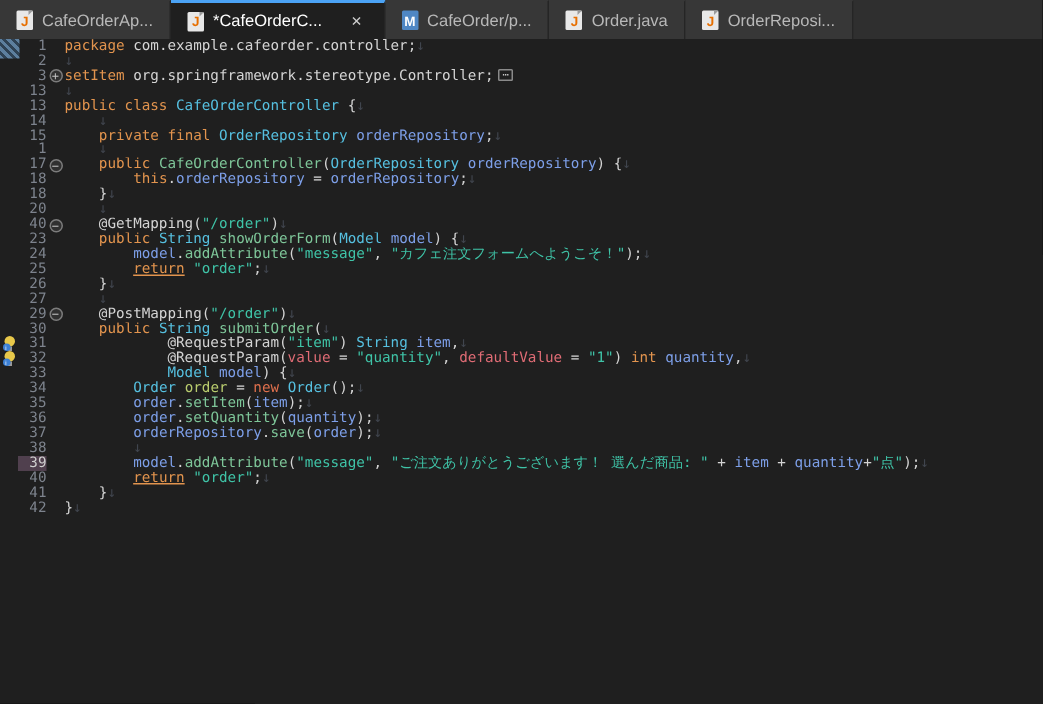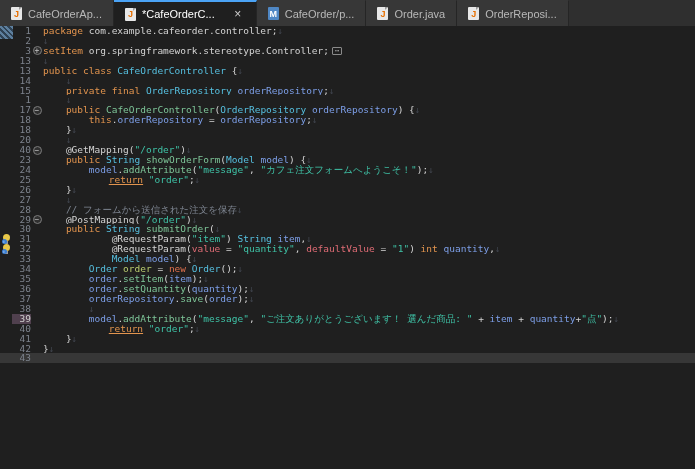--- a/index.html
+++ b/index.html
@@ -46,21 +46,21 @@
   .cl.hl { background:#373737; }
   .glyph { width:12px; flex:0 0 12px; display:flex; justify-content:center; align-items:center; }
   .num   { width:19px; flex:0 0 19px; text-align:right; color:#7d838d; font-size:9.5px; }
   .num.numhl { background:#50404e; color:#cfcfcf; }
   .foldcol { width:12px; flex:0 0 12px; display:flex; justify-content:center; align-items:center; }
   .foldic { width:9px; height:9px; border:1px solid #7c7c7c; border-radius:50%;
             background:#303030; color:#c2c2c2; font-size:8px; line-height:7px;
             text-align:center; cursor:pointer; }
   .code { flex:1; white-space:pre; overflow:hidden; color:#d4d4d4; }
   .eol { color:#40454e; }
-  .u { text-decoration:underline; text-underline-offset:1px;margin-left:20px; }
+  .u { text-decoration:underline; text-underline-offset:1px; }
   .w { text-decoration:underline wavy 1px; text-underline-offset:2px; }
   .fb { display:inline-block; border:1px solid #8a8a8a; color:#c8c8c8;
         font-size:7px; line-height:6px; height:8px; padding:0 2px; margin-left:3px;
         vertical-align:middle; border-radius:1px; cursor:pointer; }
   
   .bulb { width:9px; height:10px; position:relative; cursor:pointer; }
   .bulb .b1 { position:absolute; top:0; left:1px; width:7px; height:7px;
               border-radius:50%; background:#e8c84a; }
   .bulb .b2 { position:absolute; bottom:0; left:3px; width:3px; height:3px; background:#9a9a9a; }
   .bulb .b3 { position:absolute; bottom:0; left:0; width:5px; height:5px;
@@ -108,31 +108,29 @@
         <div class="cl"><span class="glyph"></span><span class="num">17</span><span class="foldcol"><span class="foldic">−</span></span><span class="code"><span style="color: rgb(212, 212, 212);">    </span><span style="color: rgb(226, 148, 78);">public </span><span style="color: rgb(126, 198, 153);">CafeOrderController</span><span style="color: rgb(212, 212, 212);">(</span><span style="color: rgb(86, 192, 224);">OrderRepository</span><span style="color: rgb(212, 212, 212);"> </span><span style="color: rgb(125, 159, 232);">orderRepository</span><span style="color: rgb(212, 212, 212);">) {</span><span class="eol">↓</span></span></div>
         <div class="cl"><span class="glyph"></span><span class="num">18</span><span class="foldcol"></span><span class="code"><span style="color: rgb(212, 212, 212);">        </span><span style="color: rgb(226, 148, 78);">this</span><span style="color: rgb(212, 212, 212);">.</span><span style="color: rgb(125, 159, 232);">orderRepository</span><span style="color: rgb(212, 212, 212);"> = </span><span style="color: rgb(125, 159, 232);">orderRepository</span><span style="color: rgb(212, 212, 212);">;</span><span class="eol">↓</span></span></div>
         <div class="cl"><span class="glyph"></span><span class="num">18</span><span class="foldcol"></span><span class="code"><span style="color: rgb(212, 212, 212);">    }</span><span class="eol">↓</span></span></div>
         <div class="cl"><span class="glyph"></span><span class="num">20</span><span class="foldcol"></span><span class="code"><span style="color: rgb(212, 212, 212);">    </span><span class="eol">↓</span></span></div>
         <div class="cl"><span class="glyph"></span><span class="num">40</span><span class="foldcol"><span class="foldic">−</span></span><span class="code"><span style="color: rgb(212, 212, 212);">    @GetMapping(</span><span style="color: rgb(63, 195, 167);">"/order"</span><span style="color: rgb(212, 212, 212);">)</span><span class="eol">↓</span></span></div>
         <div class="cl"><span class="glyph"></span><span class="num">23</span><span class="foldcol"></span><span class="code"><span style="color: rgb(212, 212, 212);">    </span><span style="color: rgb(226, 148, 78);">public </span><span style="color: rgb(86, 192, 224);">String</span><span style="color: rgb(212, 212, 212);"> </span><span style="color: rgb(126, 198, 153);">showOrderForm</span><span style="color: rgb(212, 212, 212);">(</span><span style="color: rgb(86, 192, 224);">Model</span><span style="color: rgb(212, 212, 212);"> </span><span style="color: rgb(125, 159, 232);">model</span><span style="color: rgb(212, 212, 212);">) {</span><span class="eol">↓</span></span></div>
         <div class="cl"><span class="glyph"></span><span class="num">24</span><span class="foldcol"></span><span class="code"><span style="color: rgb(212, 212, 212);">        </span><span style="color: rgb(125, 159, 232);">model</span><span style="color: rgb(212, 212, 212);">.</span><span style="color: rgb(126, 198, 153);">addAttribute</span><span style="color: rgb(212, 212, 212);">(</span><span style="color: rgb(63, 195, 167);">"message"</span><span style="color: rgb(212, 212, 212);">, </span><span style="color: rgb(63, 195, 167);">"カフェ注文フォームへようこそ！"</span><span style="color: rgb(212, 212, 212);">);</span><span class="eol">↓</span></span></div>
         <div class="cl"><span class="glyph"></span><span class="num">25</span><span class="foldcol"></span><span class="code"><span style="color: rgb(212, 212, 212);">        </span><span class="u" style="color: rgb(226, 148, 78);">return</span><span style="color: rgb(212, 212, 212);"> </span><span style="color: rgb(63, 195, 167);">"order"</span><span style="color: rgb(212, 212, 212);">;</span><span class="eol">↓</span></span></div>
         <div class="cl"><span class="glyph"></span><span class="num">26</span><span class="foldcol"></span><span class="code"><span style="color: rgb(212, 212, 212);">    }</span><span class="eol">↓</span></span></div>
         <div class="cl"><span class="glyph"></span><span class="num">27</span><span class="foldcol"></span><span class="code"><span style="color: rgb(212, 212, 212);">    </span><span class="eol">↓</span></span></div>
-        <div class="cl"><span class="glyph"></span><span class="num">28</span><span class="foldcol"></span><span class="code"><span style="color: rgb(212, 212, 212);">    </span><span style="color: rgb(125, 132, 144);">// フォームから送信された注文を保存</span><span class="eol">↓</span></span></div>
         <div class="cl"><span class="glyph"></span><span class="num">29</span><span class="foldcol"><span class="foldic">−</span></span><span class="code"><span style="color: rgb(212, 212, 212);">    @PostMapping(</span><span style="color: rgb(63, 195, 167);">"/order"</span><span style="color: rgb(212, 212, 212);">)</span><span class="eol">↓</span></span></div>
         <div class="cl"><span class="glyph"></span><span class="num">30</span><span class="foldcol"></span><span class="code"><span style="color: rgb(212, 212, 212);">    </span><span style="color: rgb(226, 148, 78);">public </span><span style="color: rgb(86, 192, 224);">String</span><span style="color: rgb(212, 212, 212);"> </span><span style="color: rgb(126, 198, 153);">submitOrder</span><span style="color: rgb(212, 212, 212);">(</span><span class="eol">↓</span></span></div>
         <div class="cl"><span class="glyph"><span class="bulb"><span class="b1"></span><span class="b2"></span><span class="b3">i</span></span></span><span class="num">31</span><span class="foldcol"></span><span class="code"><span style="color: rgb(212, 212, 212);">            @RequestParam(</span><span class="w" style="color: rgb(63, 195, 167);">"item"</span><span style="color: rgb(212, 212, 212);">) </span><span style="color: rgb(86, 192, 224);">String</span><span style="color: rgb(212, 212, 212);"> </span><span style="color: rgb(125, 159, 232);">item</span><span style="color: rgb(212, 212, 212);">,</span><span class="eol">↓</span></span></div>
         <div class="cl"><span class="glyph"><span class="bulb"><span class="b1"></span><span class="b2"></span><span class="b3">i</span></span></span><span class="num">32</span><span class="foldcol"></span><span class="code"><span style="color: rgb(212, 212, 212);">            @RequestParam(</span><span class="w" style="color: rgb(224, 108, 117);">value</span><span class="w" style="color: rgb(212, 212, 212);"> = </span><span class="w" style="color: rgb(63, 195, 167);">"quantity"</span><span style="color: rgb(212, 212, 212);">, </span><span style="color: rgb(224, 108, 117);">defaultValue</span><span style="color: rgb(212, 212, 212);"> = </span><span style="color: rgb(63, 195, 167);">"1"</span><span style="color: rgb(212, 212, 212);">) </span><span style="color: rgb(226, 148, 78);">int</span><span style="color: rgb(212, 212, 212);"> </span><span style="color: rgb(125, 159, 232);">quantity</span><span style="color: rgb(212, 212, 212);">,</span><span class="eol">↓</span></span></div>
         <div class="cl"><span class="glyph"></span><span class="num">33</span><span class="foldcol"></span><span class="code"><span style="color: rgb(212, 212, 212);">            </span><span style="color: rgb(86, 192, 224);">Model</span><span style="color: rgb(212, 212, 212);"> </span><span style="color: rgb(125, 159, 232);">model</span><span style="color: rgb(212, 212, 212);">) {</span><span class="eol">↓</span></span></div>
         <div class="cl"><span class="glyph"></span><span class="num">34</span><span class="foldcol"></span><span class="code"><span style="color: rgb(212, 212, 212);">        </span><span style="color: rgb(86, 192, 224);">Order</span><span style="color: rgb(212, 212, 212);"> </span><span style="color: rgb(185, 204, 110);">order</span><span style="color: rgb(212, 212, 212);"> = </span><span style="color: rgb(224, 112, 77);">new</span><span style="color: rgb(212, 212, 212);"> </span><span style="color: rgb(86, 192, 224);">Order</span><span style="color: rgb(212, 212, 212);">();</span><span class="eol">↓</span></span></div>
         <div class="cl"><span class="glyph"></span><span class="num">35</span><span class="foldcol"></span><span class="code"><span style="color: rgb(212, 212, 212);">        </span><span style="color: rgb(125, 159, 232);">order</span><span style="color: rgb(212, 212, 212);">.</span><span style="color: rgb(126, 198, 153);">setItem</span><span style="color: rgb(212, 212, 212);">(</span><span style="color: rgb(125, 159, 232);">item</span><span style="color: rgb(212, 212, 212);">);</span><span class="eol">↓</span></span></div>
         <div class="cl"><span class="glyph"></span><span class="num">36</span><span class="foldcol"></span><span class="code"><span style="color: rgb(212, 212, 212);">        </span><span style="color: rgb(125, 159, 232);">order</span><span style="color: rgb(212, 212, 212);">.</span><span style="color: rgb(126, 198, 153);">setQuantity</span><span style="color: rgb(212, 212, 212);">(</span><span style="color: rgb(125, 159, 232);">quantity</span><span style="color: rgb(212, 212, 212);">);</span><span class="eol">↓</span></span></div>
         <div class="cl"><span class="glyph"></span><span class="num">37</span><span class="foldcol"></span><span class="code"><span style="color: rgb(212, 212, 212);">        </span><span style="color: rgb(125, 159, 232);">orderRepository</span><span style="color: rgb(212, 212, 212);">.</span><span style="color: rgb(126, 198, 153);">save</span><span style="color: rgb(212, 212, 212);">(</span><span style="color: rgb(125, 159, 232);">order</span><span style="color: rgb(212, 212, 212);">);</span><span class="eol">↓</span></span></div>
         <div class="cl"><span class="glyph"></span><span class="num">38</span><span class="foldcol"></span><span class="code"><span style="color: rgb(212, 212, 212);">        </span><span class="eol">↓</span></span></div>
         <div class="cl"><span class="glyph"></span><span class="num numhl">39</span><span class="foldcol"></span><span class="code"><span style="color: rgb(212, 212, 212);">        </span><span style="color: rgb(125, 159, 232);">model</span><span style="color: rgb(212, 212, 212);">.</span><span style="color: rgb(126, 198, 153);">addAttribute</span><span style="color: rgb(212, 212, 212);">(</span><span style="color: rgb(63, 195, 167);">"message"</span><span style="color: rgb(212, 212, 212);">, </span><span style="color: rgb(63, 195, 167);">"ご注文ありがとうございます！ 選んだ商品: "</span><span style="color: rgb(212, 212, 212);"> + </span><span style="color: rgb(125, 159, 232);">item</span><span style="color: rgb(212, 212, 212);"> + </span><span style="color: rgb(125, 159, 232);">quantity</span><span style="color: rgb(212, 212, 212);">+</span><span style="color: rgb(63, 195, 167);">"点"</span><span style="color: rgb(212, 212, 212);">);</span><span class="eol">↓</span></span></div>
         <div class="cl"><span class="glyph"></span><span class="num">40</span><span class="foldcol"></span><span class="code"><span style="color: rgb(212, 212, 212);">        </span><span class="u" style="color: rgb(226, 148, 78);">return</span><span style="color: rgb(212, 212, 212);"> </span><span style="color: rgb(63, 195, 167);">"order"</span><span style="color: rgb(212, 212, 212);">;</span><span class="eol">↓</span></span></div>
         <div class="cl"><span class="glyph"></span><span class="num">41</span><span class="foldcol"></span><span class="code"><span style="color: rgb(212, 212, 212);">    }</span><span class="eol">↓</span></span></div>
         <div class="cl"><span class="glyph"></span><span class="num">42</span><span class="foldcol"></span><span class="code"><span style="color: rgb(212, 212, 212);">}</span><span class="eol">↓</span></span></div>
-        <div class="cl hl"><span class="glyph"></span><span class="num">43</span><span class="foldcol"></span><span class="code"></span></div>
       </div>
   </div>
 </div>
 
 </body></html>

